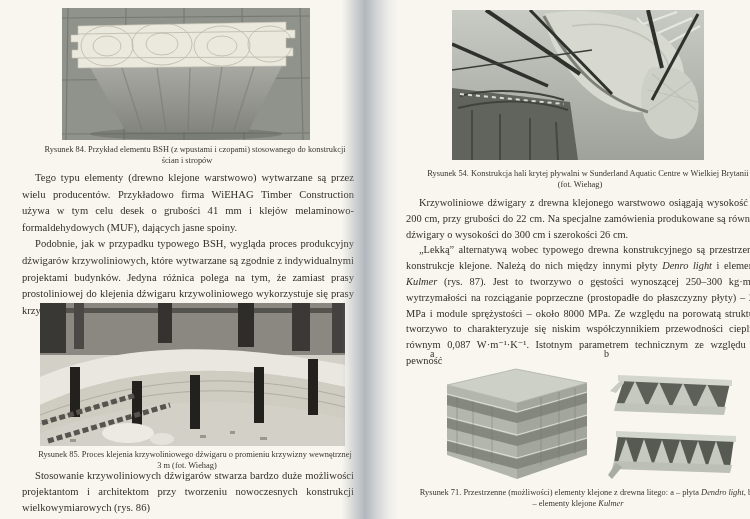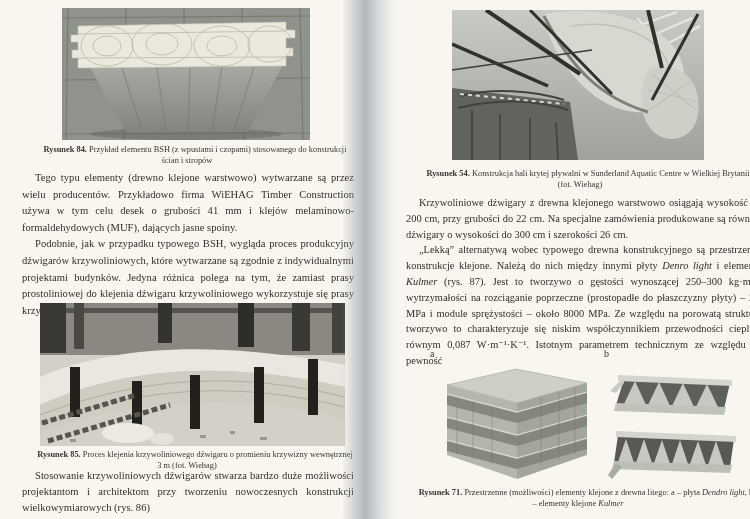--- a/index.html
+++ b/index.html
@@ -8,21 +8,21 @@
     background:#f8f6ef;color:#332e28;
     font-family:"Liberation Serif","DejaVu Serif",serif;
   }
   .page{position:absolute;inset:0;}
   .photo{position:absolute;}
   .photo svg{display:block;width:100%;height:100%;}
   .cap{
     position:absolute;margin:0;text-align:center;
     font-size:8.4px;line-height:11px;color:#3a352e;
   }
-  .cap b{font-weight:bold;padding-left:16px;}
+  .cap b{font-weight:normal;padding-left:16px;}
   .cap i{}
   .body{position:absolute;text-align:justify;}
   .body p{margin:0;text-indent:13px;}
   .body i{font-style:italic;}
   .left-body{left:22px;top:170px;width:332px;font-size:10.6px;line-height:16.6px;}
   .left-body3{left:22px;top:468px;width:332px;font-size:10.6px;line-height:16.2px;}
   .right-body{left:406px;top:195px;width:356px;font-size:10.4px;line-height:15.8px;}
   .cap84{left:20px;top:144px;width:334px;}
   .cap85{left:20px;top:449px;width:334px;}
   .cap86{left:404px;top:168px;width:352px;}

